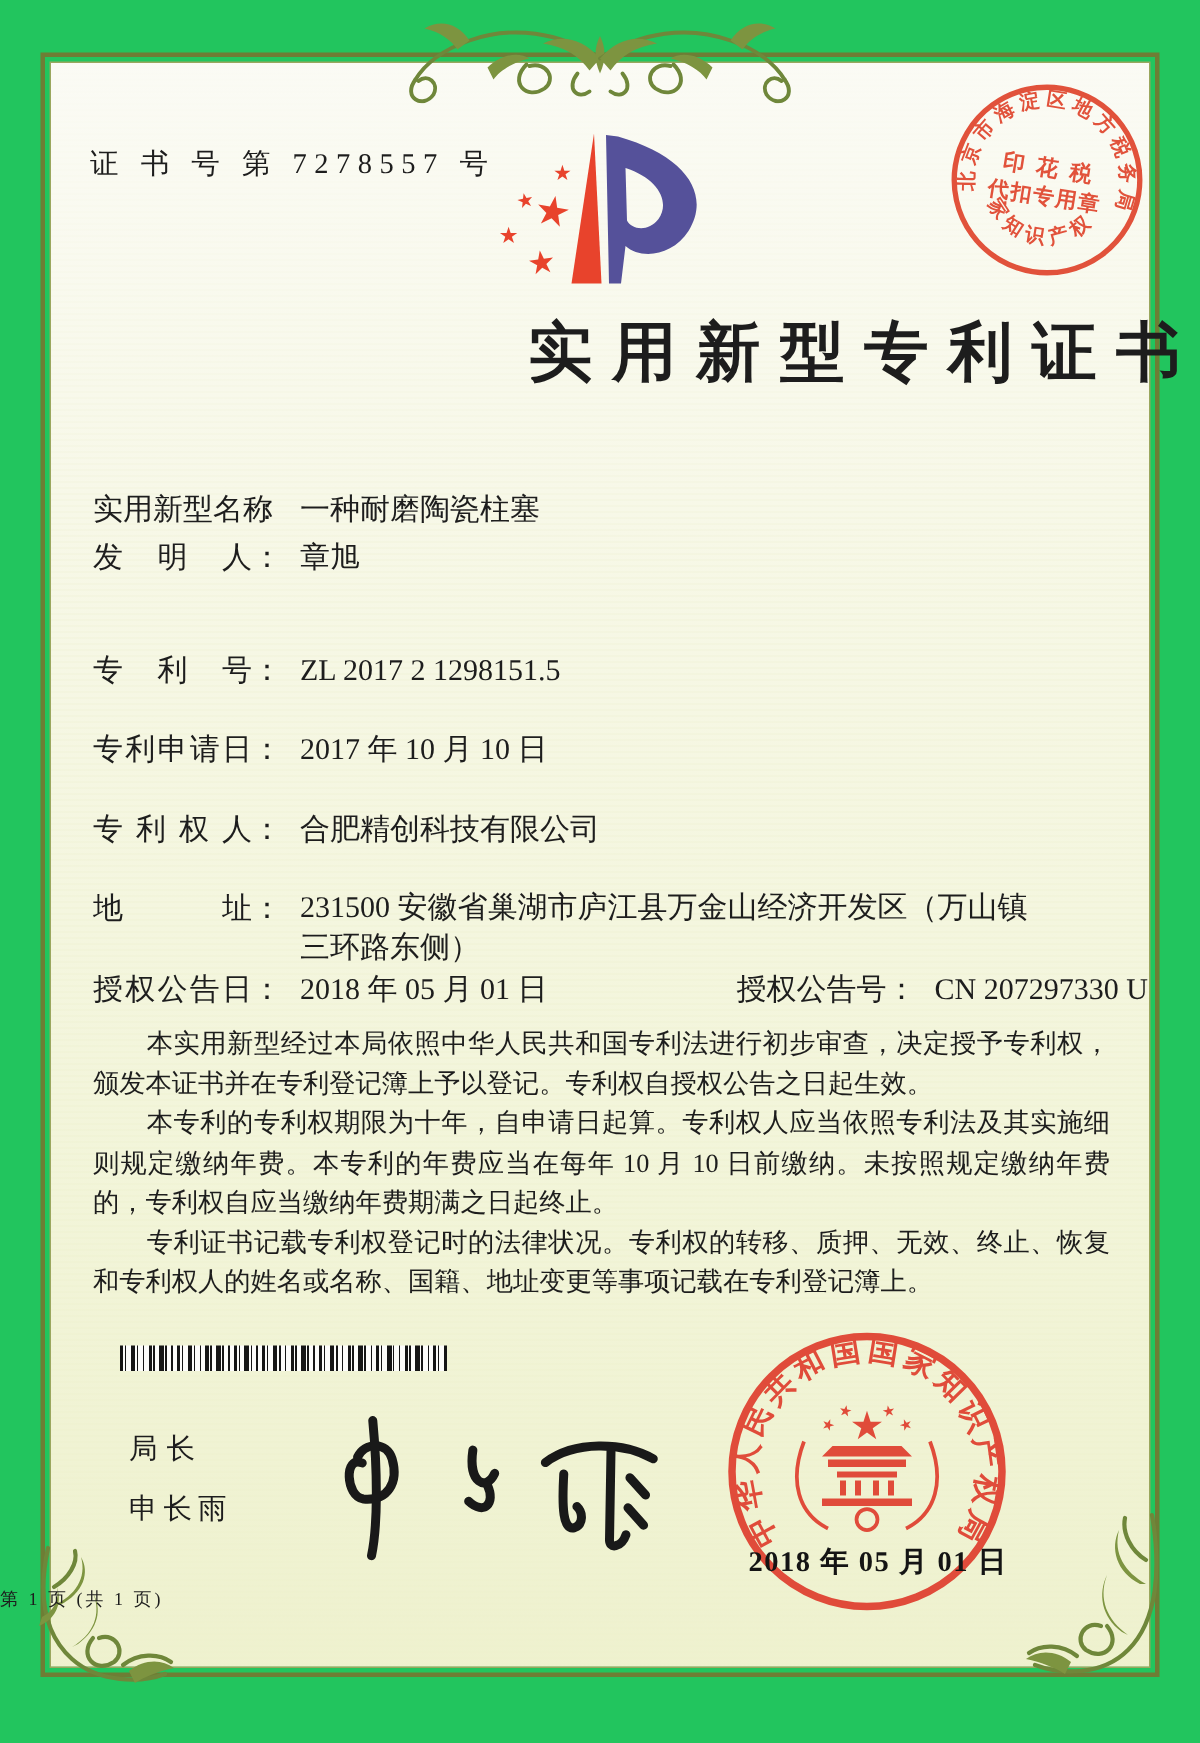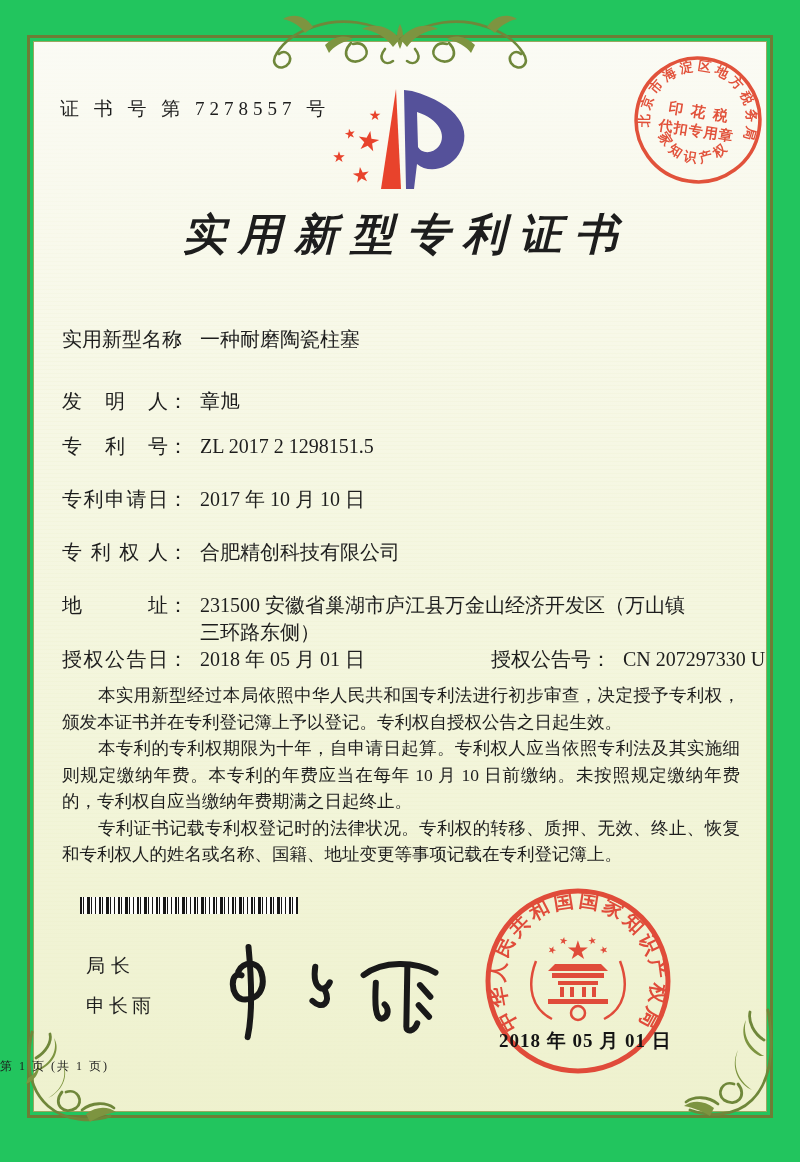--- a/index.html
+++ b/index.html
@@ -11,30 +11,30 @@
       background:
         linear-gradient(180deg, rgba(251,251,245,.96) 0%, rgba(247,248,230,.72) 30%,
                         rgba(241,244,213,.82) 72%, rgba(238,241,205,.95) 100%),
         repeating-linear-gradient(180deg,#f6f7e8 0 3px,#edefd4 3px 4px);}
   .ornament-top{position:absolute;left:50%;top:5px;transform:translateX(-50%);z-index:3;}
   .ornament-bl{position:absolute;left:22px;top:1030px;z-index:3;}
   .ornament-br{position:absolute;left:678px;top:1000px;z-index:3;transform:scaleX(-1);}
   
   .cert-no{position:absolute;left:60px;top:96px;font-size:19px;letter-spacing:5px;z-index:4;}
   .logo{position:absolute;left:320px;top:82px;z-index:4;}
-  .title{position:absolute;left:0;top:206px;width:100%;text-align:center;font-size:43px;font-weight:bold;
-         letter-spacing:13px;text-indent:13px;z-index:4;font-style:italic;}
+  .title{position:absolute;left:0;top:206px;width:100%;text-align:right;font-size:43px;font-weight:bold;
+         letter-spacing:13px;text-indent:13px;z-index:4;}
   
   .tax-stamp{position:absolute;left:633px;top:55px;width:130px;height:130px;z-index:5;
              transform:rotate(9deg);opacity:.93;}
   
   .row{position:absolute;left:62px;font-size:20px;white-space:nowrap;z-index:4;}
   .flabel{display:inline-block;width:106px;text-align:justify;text-align-last:justify;}
   .colon{display:inline-block;margin-right:12px;}
-  .r-name{top:326px}.r-inv{top:388px}.r-pat{top:433px}.r-fil{top:486px}.r-own{top:539px}
+  .r-name{top:326px}.r-inv{top:358px}.r-pat{top:433px}.r-fil{top:486px}.r-own{top:539px}
   .r-addr{top:592px}.r-grant{top:646px}.right-col{left:455px;margin-left:36px;}
   .addr-val{display:inline-block;vertical-align:top;white-space:normal;width:545px;line-height:27px;}
   
   .paras{position:absolute;left:62px;top:682px;width:678px;z-index:4;}
   .paras p{margin:0;font-size:17.5px;line-height:26.5px;text-indent:2.05em;text-align:justify;}
   
   .barcode{position:absolute;left:80px;top:897px;width:218px;height:17px;z-index:4;
     background:repeating-linear-gradient(90deg,#161616 0 2px,#fdfdfb 2px 3px,#161616 3px 4px,
       #fdfdfb 4px 7px,#161616 7px 10px,#fdfdfb 10px 11px,#161616 11px 12px,#fdfdfb 12px 15px,
       #161616 15px 16px,#fdfdfb 16px 19px);}

